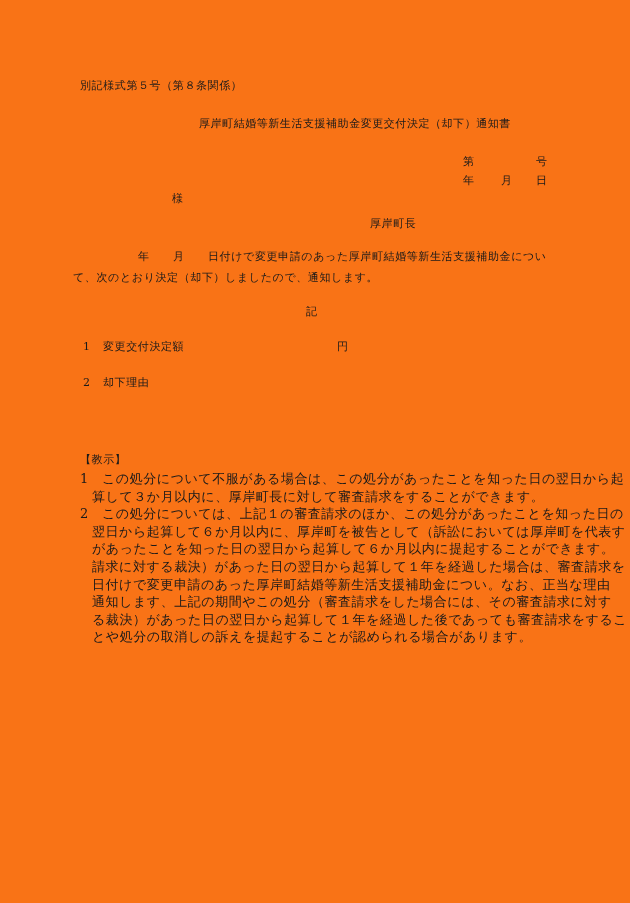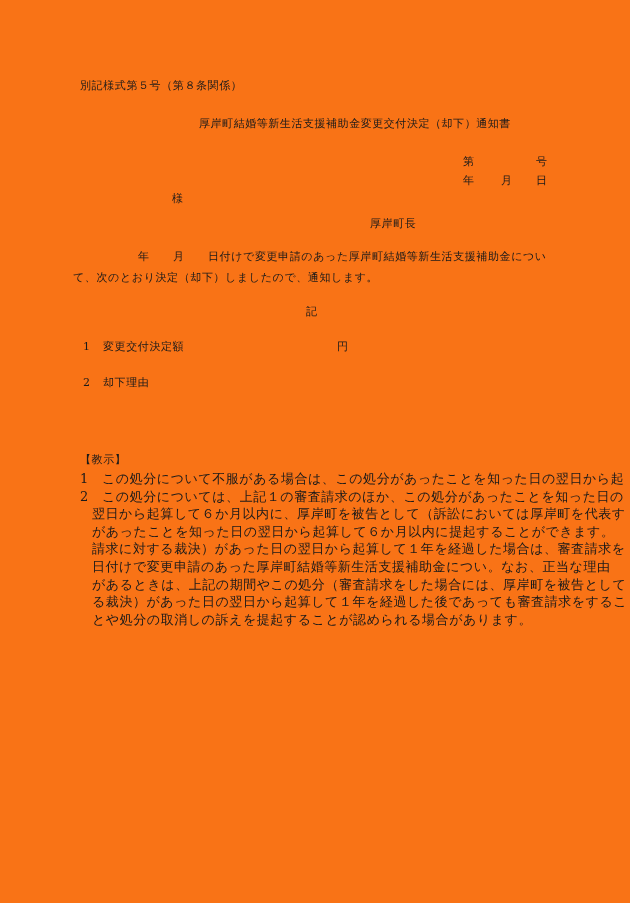--- a/index.html
+++ b/index.html
@@ -132,30 +132,31 @@
     <span class="no">2</span>
     <span class="lbl">却下理由</span>
   </div>
 
   <div class="t notice-head">【教示】</div>
 
   <div class="notice-list">
 
     <div class="notice-item">
       <span class="line first"><span class="no">1</span><span>この処分について不服がある場合は、この処分があったことを知った日の翌日から起</span></span>
+      <span class="line">算して３か月以内に、厚岸町長に対して審査請求をすることができます。</span>
     </div>
 
     <div class="notice-item">
       <span class="line first"><span class="no">2</span><span>この処分については、上記１の審査請求のほか、この処分があったことを知った日の</span></span>
       <span class="line">翌日から起算して６か月以内に、厚岸町を被告として（訴訟においては厚岸町を代表す</span>
       <span class="line">があったことを知った日の翌日から起算して６か月以内に提起することができます。</span>
     </div>
 
     <div class="notice-item">
       <span class="line">請求に対する裁決）があった日の翌日から起算して１年を経過した場合は、審査請求を</span>
       <span class="line">日付けで変更申請のあった厚岸町結婚等新生活支援補助金につい。なお、正当な理由</span>
-      <span class="line">があるときは、上記の期間やこの処分（審査請求をした場合には、厚岸町を被告として</span>
+      <span class="line">通知します、上記の期間やこの処分（審査請求をした場合には、その審査請求に対す</span>
       <span class="line">る裁決）があった日の翌日から起算して１年を経過した後であっても審査請求をするこ</span>
       <span class="line">とや処分の取消しの訴えを提起することが認められる場合があります。</span>
     </div>
 
   </div>
 </div>
 
 </body></html>

